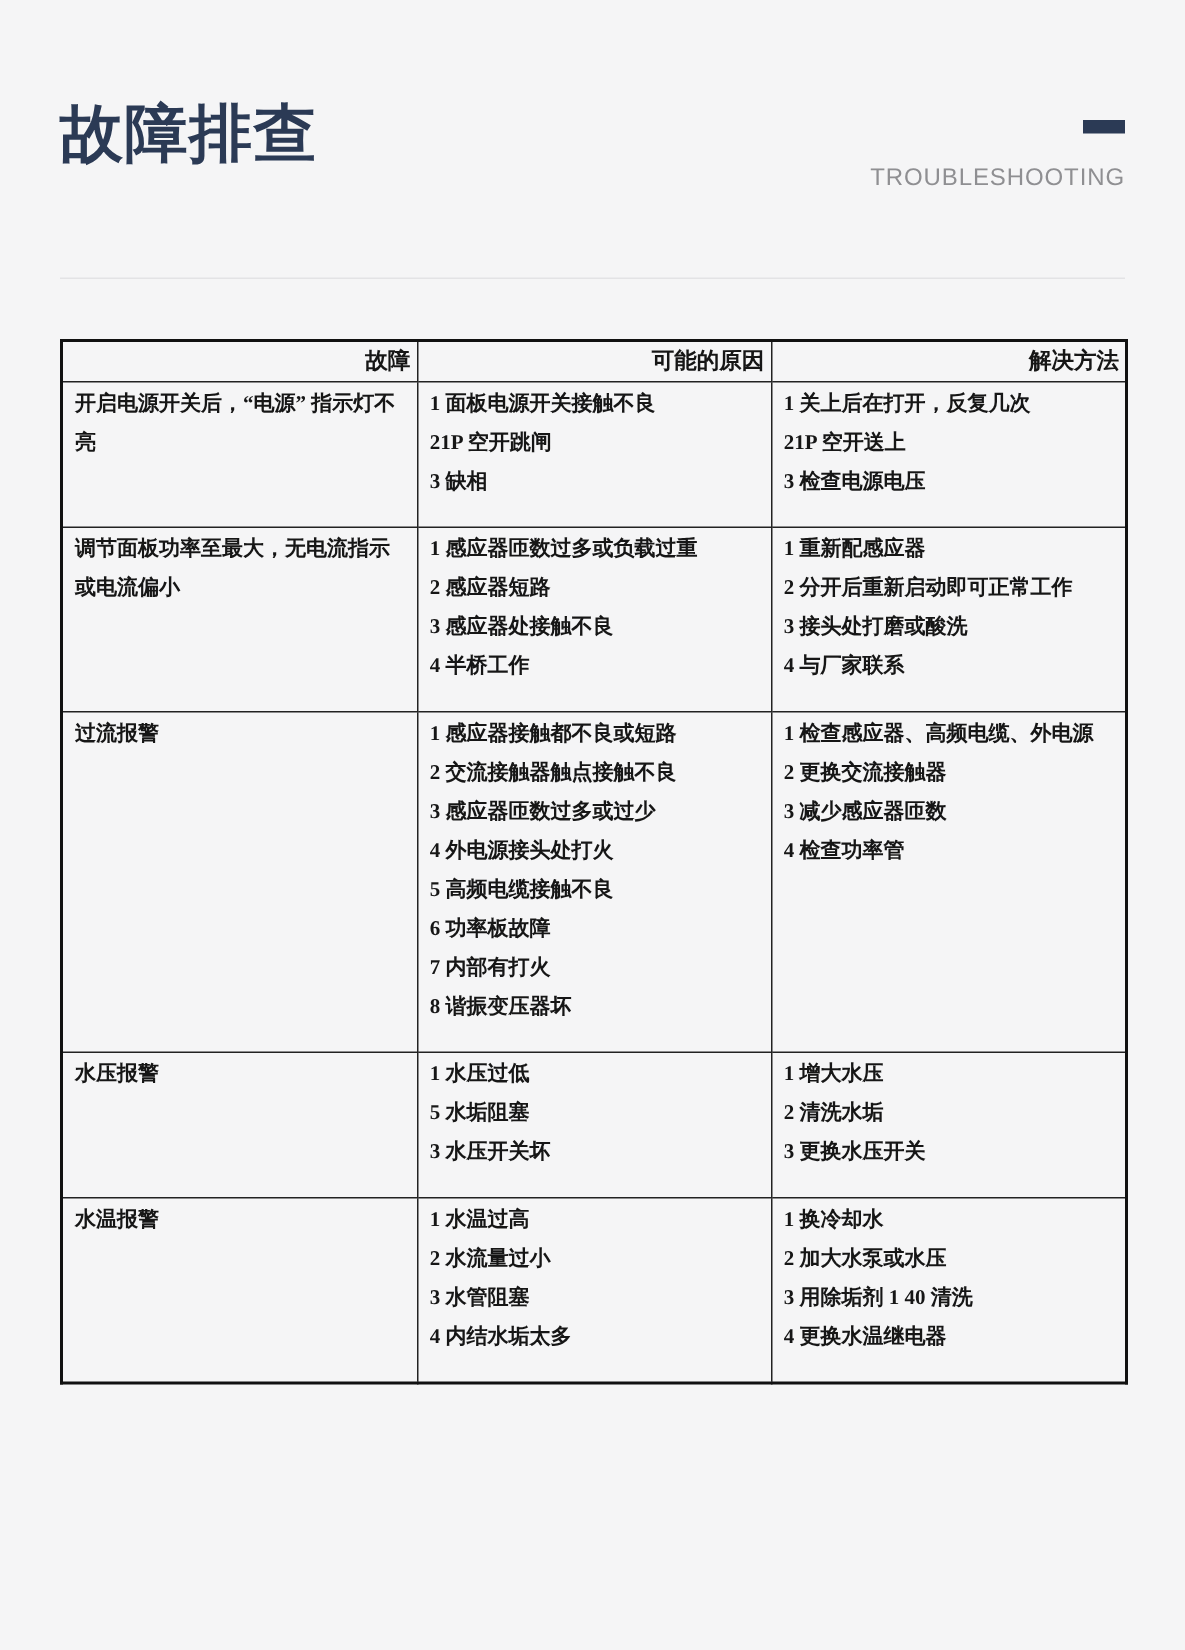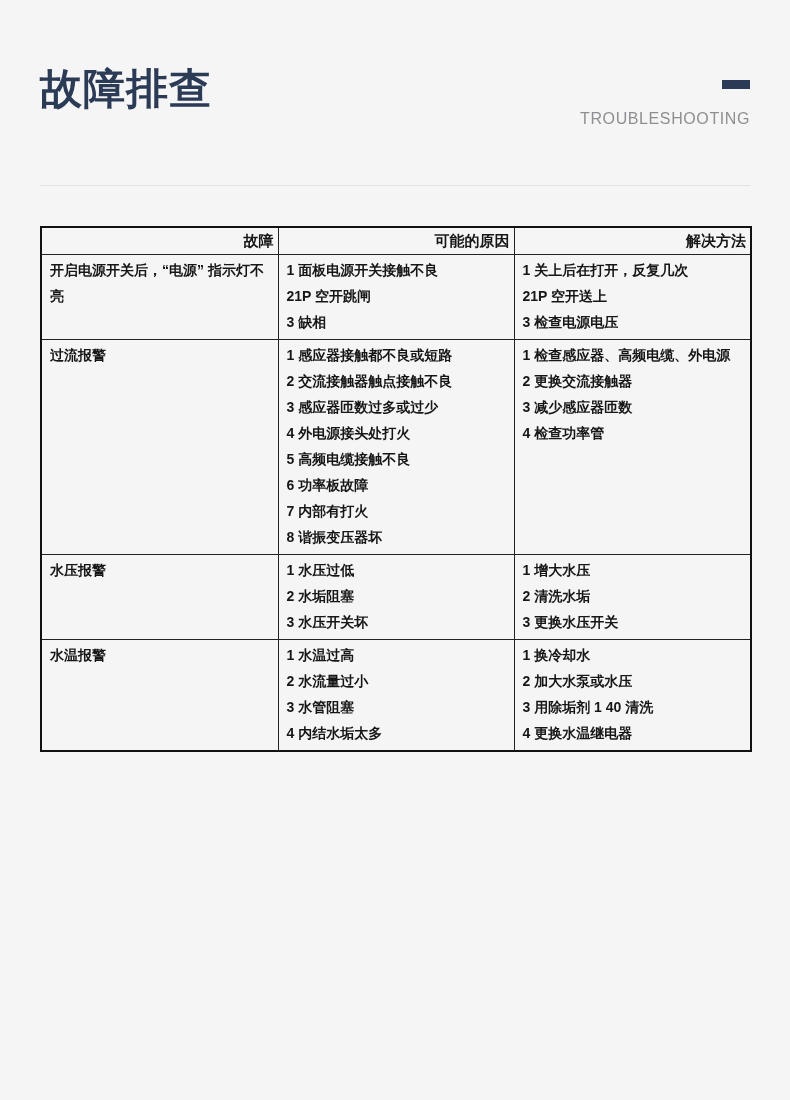--- a/index.html
+++ b/index.html
@@ -70,21 +70,22 @@
   table.trouble th {
     text-align: right;
     font-size: 15px;
     font-weight: bold;
     padding: 2px 4px 2px 8px;
     line-height: 22px;
     vertical-align: middle;
   }
   table.trouble td {
     vertical-align: top;
-    padding: 2px 4px 4px 8px;
+    padding: 2px 4px 16px 8px;
+    font-family: Liberation Serif, serif;
   }
   .line {
     line-height: 26px;
     min-height: 26px;
   }
 </style>
 </head>
 <body>
 
 <div class="page">
@@ -117,20 +118,37 @@
             <div class="line">3 缺相</div>
           </td>
           <td>
             <div class="line">1 关上后在打开，反复几次</div>
             <div class="line">21P 空开送上</div>
             <div class="line">3 检查电源电压</div>
           </td>
         </tr>
         <tr>
           <td>
+            <div class="line">调节面板功率至最大，无电流指示或电流偏小</div>
+          </td>
+          <td>
+            <div class="line">1 感应器匝数过多或负载过重</div>
+            <div class="line">2 感应器短路</div>
+            <div class="line">3 感应器处接触不良</div>
+            <div class="line">4 半桥工作</div>
+          </td>
+          <td>
+            <div class="line">1 重新配感应器</div>
+            <div class="line">2 分开后重新启动即可正常工作</div>
+            <div class="line">3 接头处打磨或酸洗</div>
+            <div class="line">4 与厂家联系</div>
+          </td>
+        </tr>
+        <tr>
+          <td>
             <div class="line">过流报警</div>
           </td>
           <td>
             <div class="line">1 感应器接触都不良或短路</div>
             <div class="line">2 交流接触器触点接触不良</div>
             <div class="line">3 感应器匝数过多或过少</div>
             <div class="line">4 外电源接头处打火</div>
             <div class="line">5 高频电缆接触不良</div>
             <div class="line">6 功率板故障</div>
             <div class="line">7 内部有打火</div>
@@ -142,21 +160,21 @@
             <div class="line">3 减少感应器匝数</div>
             <div class="line">4 检查功率管</div>
           </td>
         </tr>
         <tr>
           <td>
             <div class="line">水压报警</div>
           </td>
           <td>
             <div class="line">1 水压过低</div>
-            <div class="line">2 水垢阻塞</div>
+            <div class="line">5 水垢阻塞</div>
             <div class="line">3 水压开关坏</div>
           </td>
           <td>
             <div class="line">1 增大水压</div>
             <div class="line">2 清洗水垢</div>
             <div class="line">3 更换水压开关</div>
           </td>
         </tr>
         <tr>
           <td>

